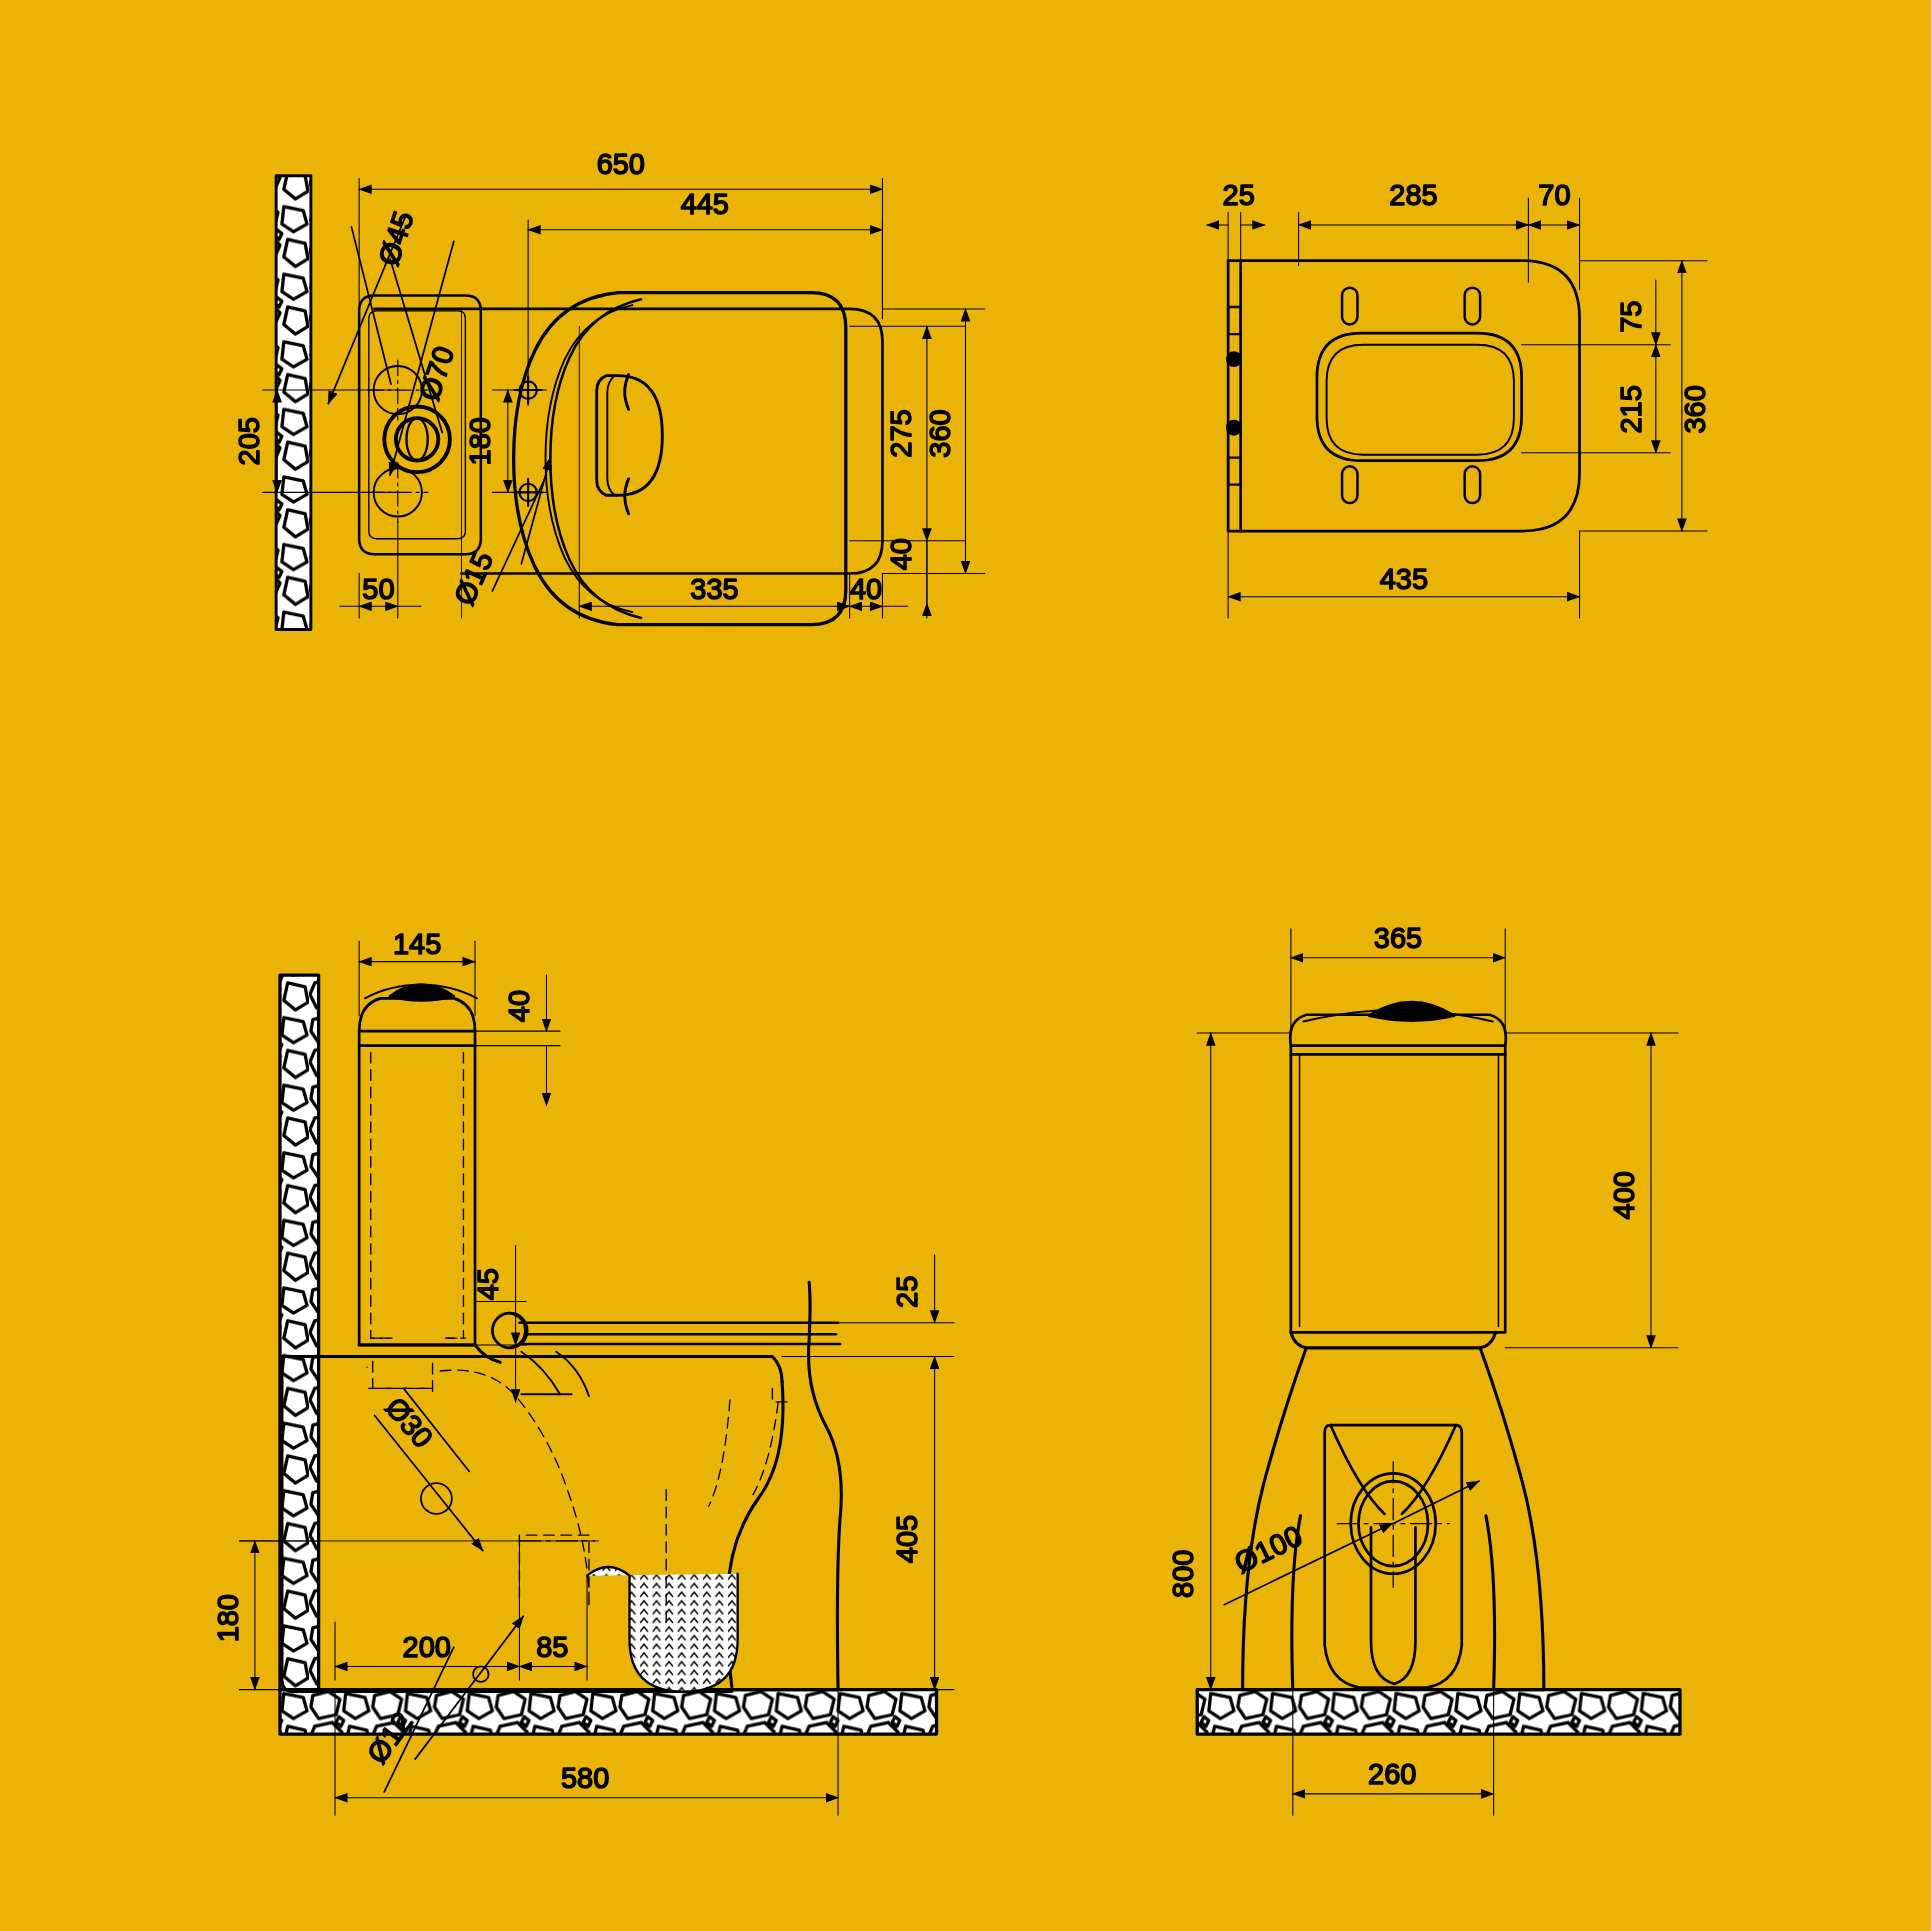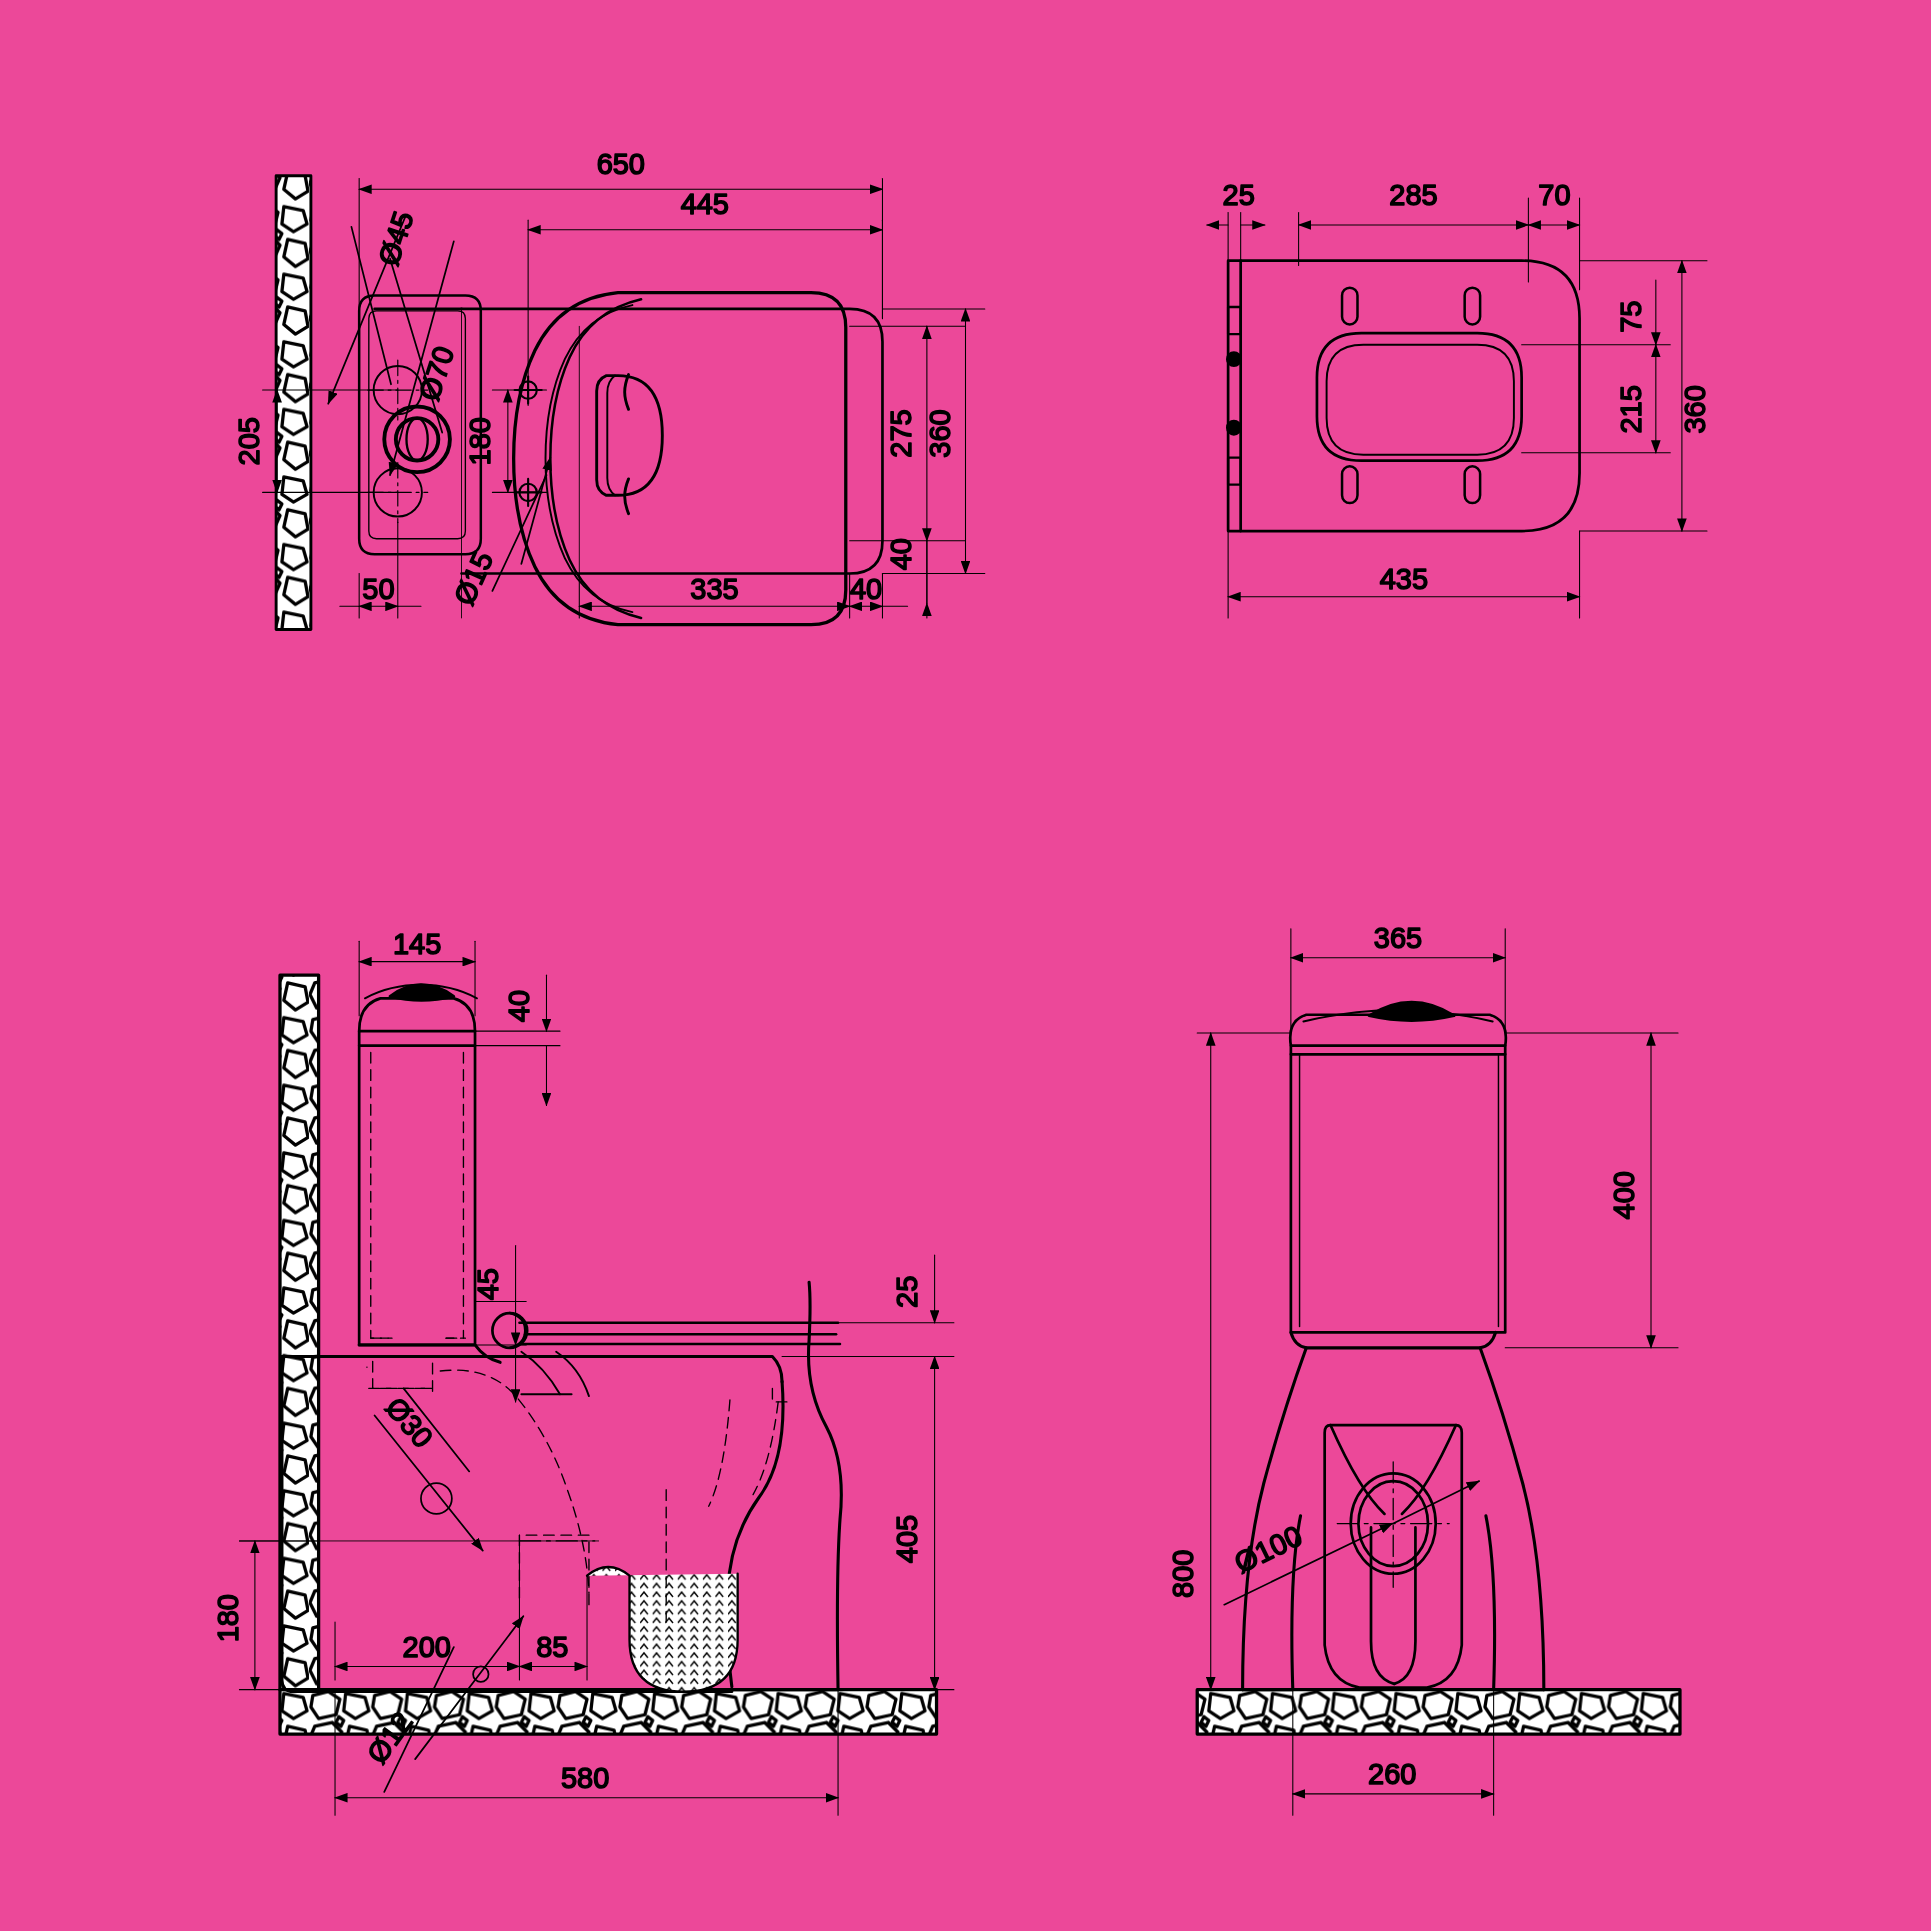--- a/index.html
+++ b/index.html
@@ -1,17 +1,17 @@
 <!DOCTYPE html>
 <html><head>
 <meta charset="utf-8">
 <style>
   html,body{margin:0;padding:0;background:#ffffff;}
   body{width:1931px;height:1931px;font-family:"Liberation Sans",sans-serif;overflow:hidden;}
-  #sheet{position:relative;width:1931px;height:1931px;background:#ec4899;text-decoration:underline;}
+  #sheet{position:relative;width:1931px;height:1931px;background:#eab308;text-decoration:underline;}
   svg{display:block;}
   .dimtxt{font-family:"Liberation Sans",sans-serif;font-size:30px;fill:#000;}
 </style>
 </head>
 <body>
 
 <div id="sheet">
 <svg width="1931" height="1931" viewBox="0 0 2000 2000" xmlns="http://www.w3.org/2000/svg">
   <defs>
     <marker id="ar" markerWidth="14" markerHeight="10" refX="13" refY="5" orient="auto" markerUnits="userSpaceOnUse">

